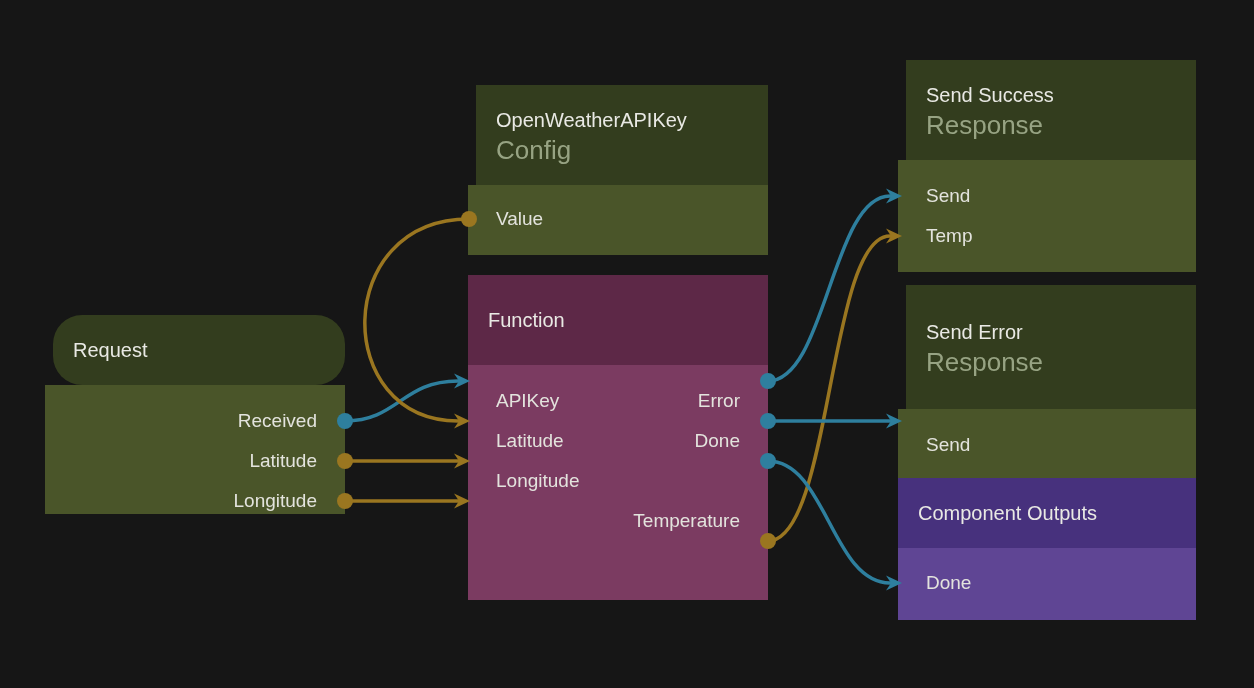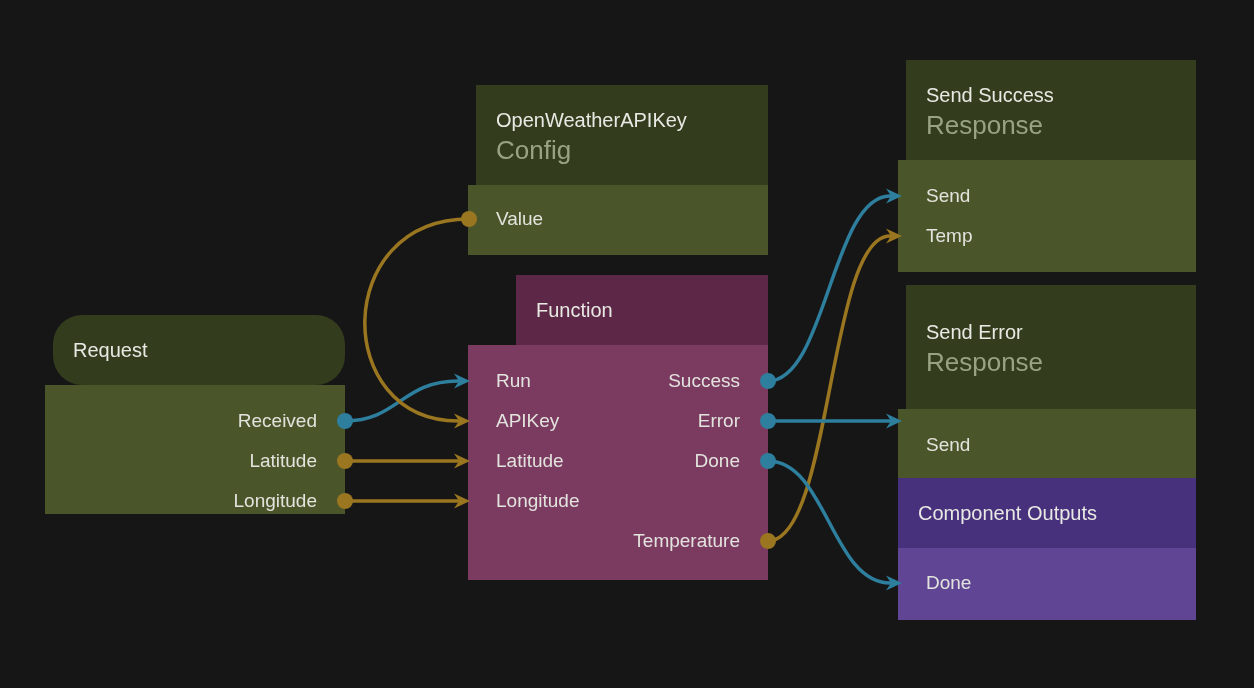--- a/index.html
+++ b/index.html
@@ -107,28 +107,24 @@
       <div class="subtitle">Config</div>
     </div>
     <div class="nbody" style="height:70px; padding-top:14px;">
       <div class="row in">
         <span class="plabel">Value</span>
       </div>
     </div>
   </div>
 
   <div class="node maroon" style="left:468px; top:275px; width:300px;">
-    <div class="head" style="height:70px;margin-left:48px;">
+    <div class="head" style="height:90px;">
       <div class="title">Function</div>
     </div>
     <div class="nbody" style="height:235px;">
-      <div class="row dual">
-        <span class="plabel">Run</span>
-        <span class="plabel">Success</span>
-      </div>
       <div class="row dual">
         <span class="plabel">APIKey</span>
         <span class="plabel">Error</span>
       </div>
       <div class="row dual">
         <span class="plabel">Latitude</span>
         <span class="plabel">Done</span>
       </div>
       <div class="row in">
         <span class="plabel">Longitude</span>

